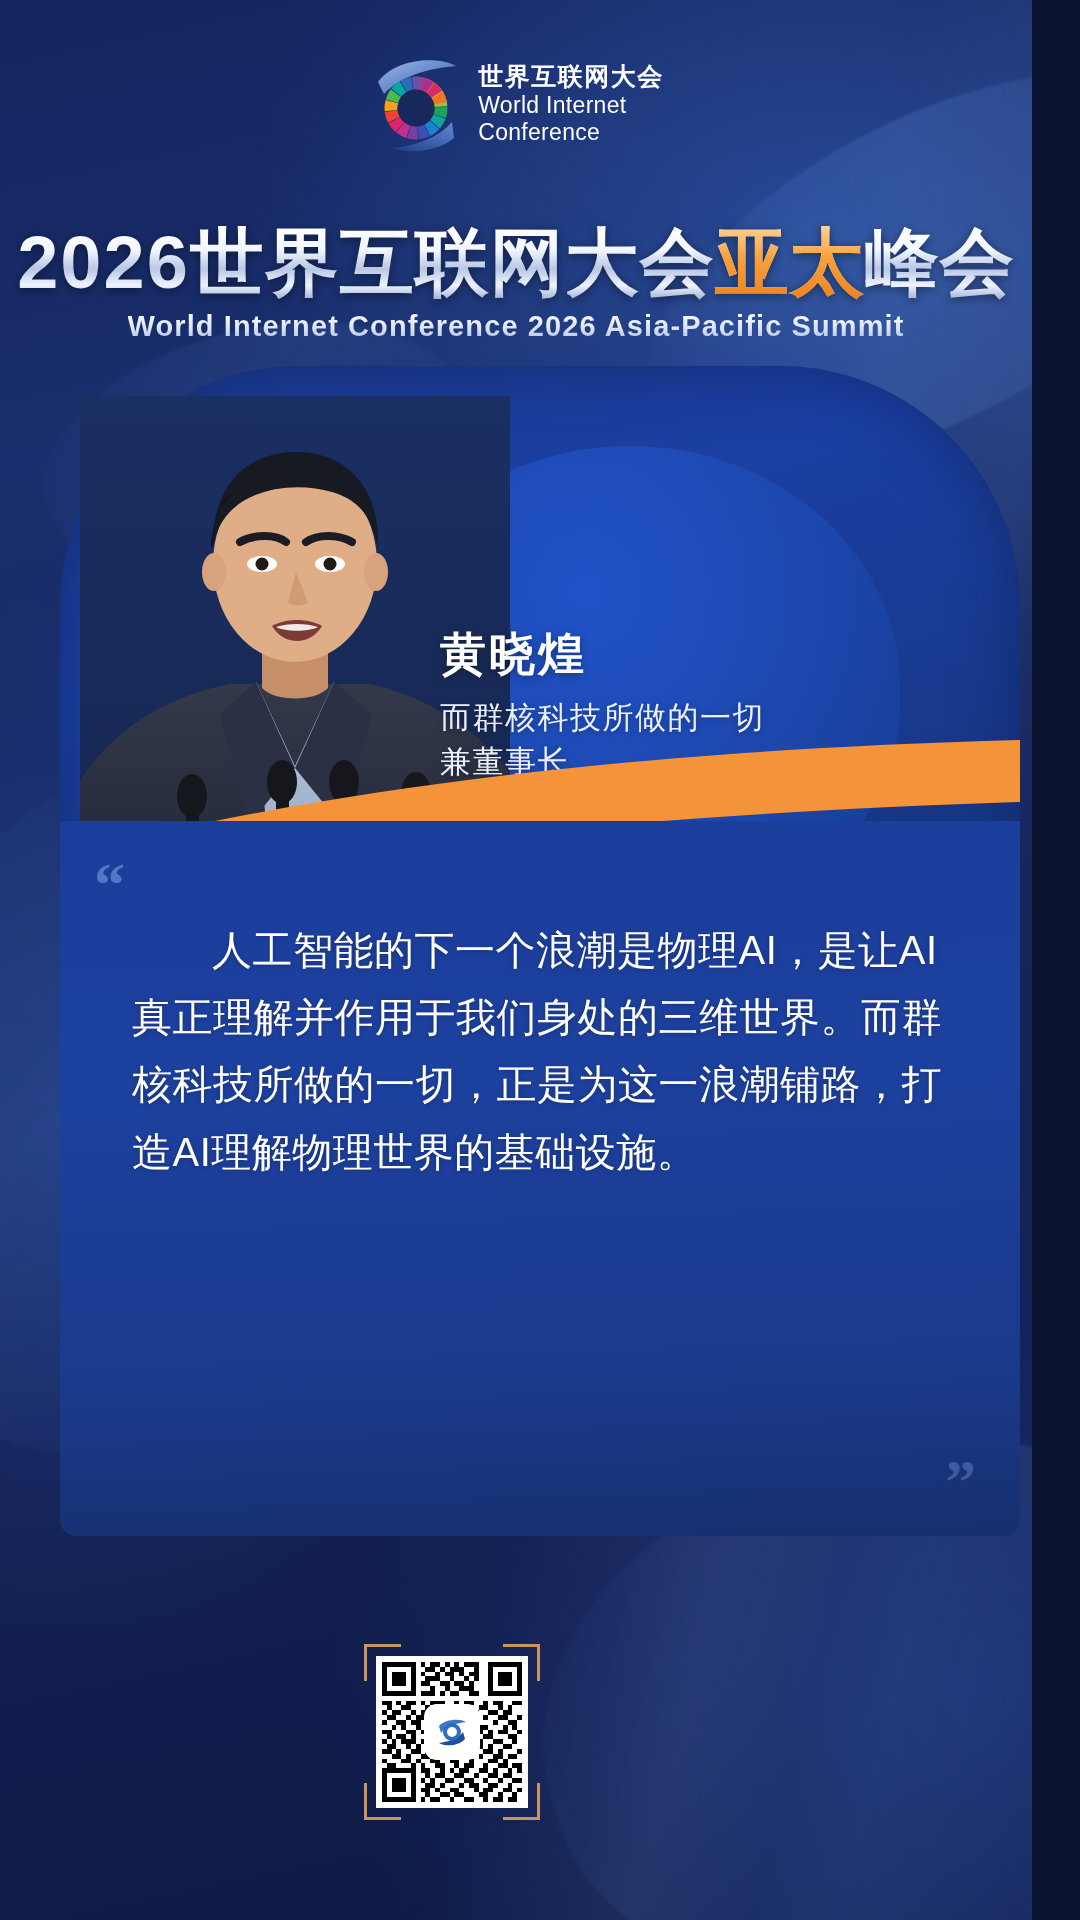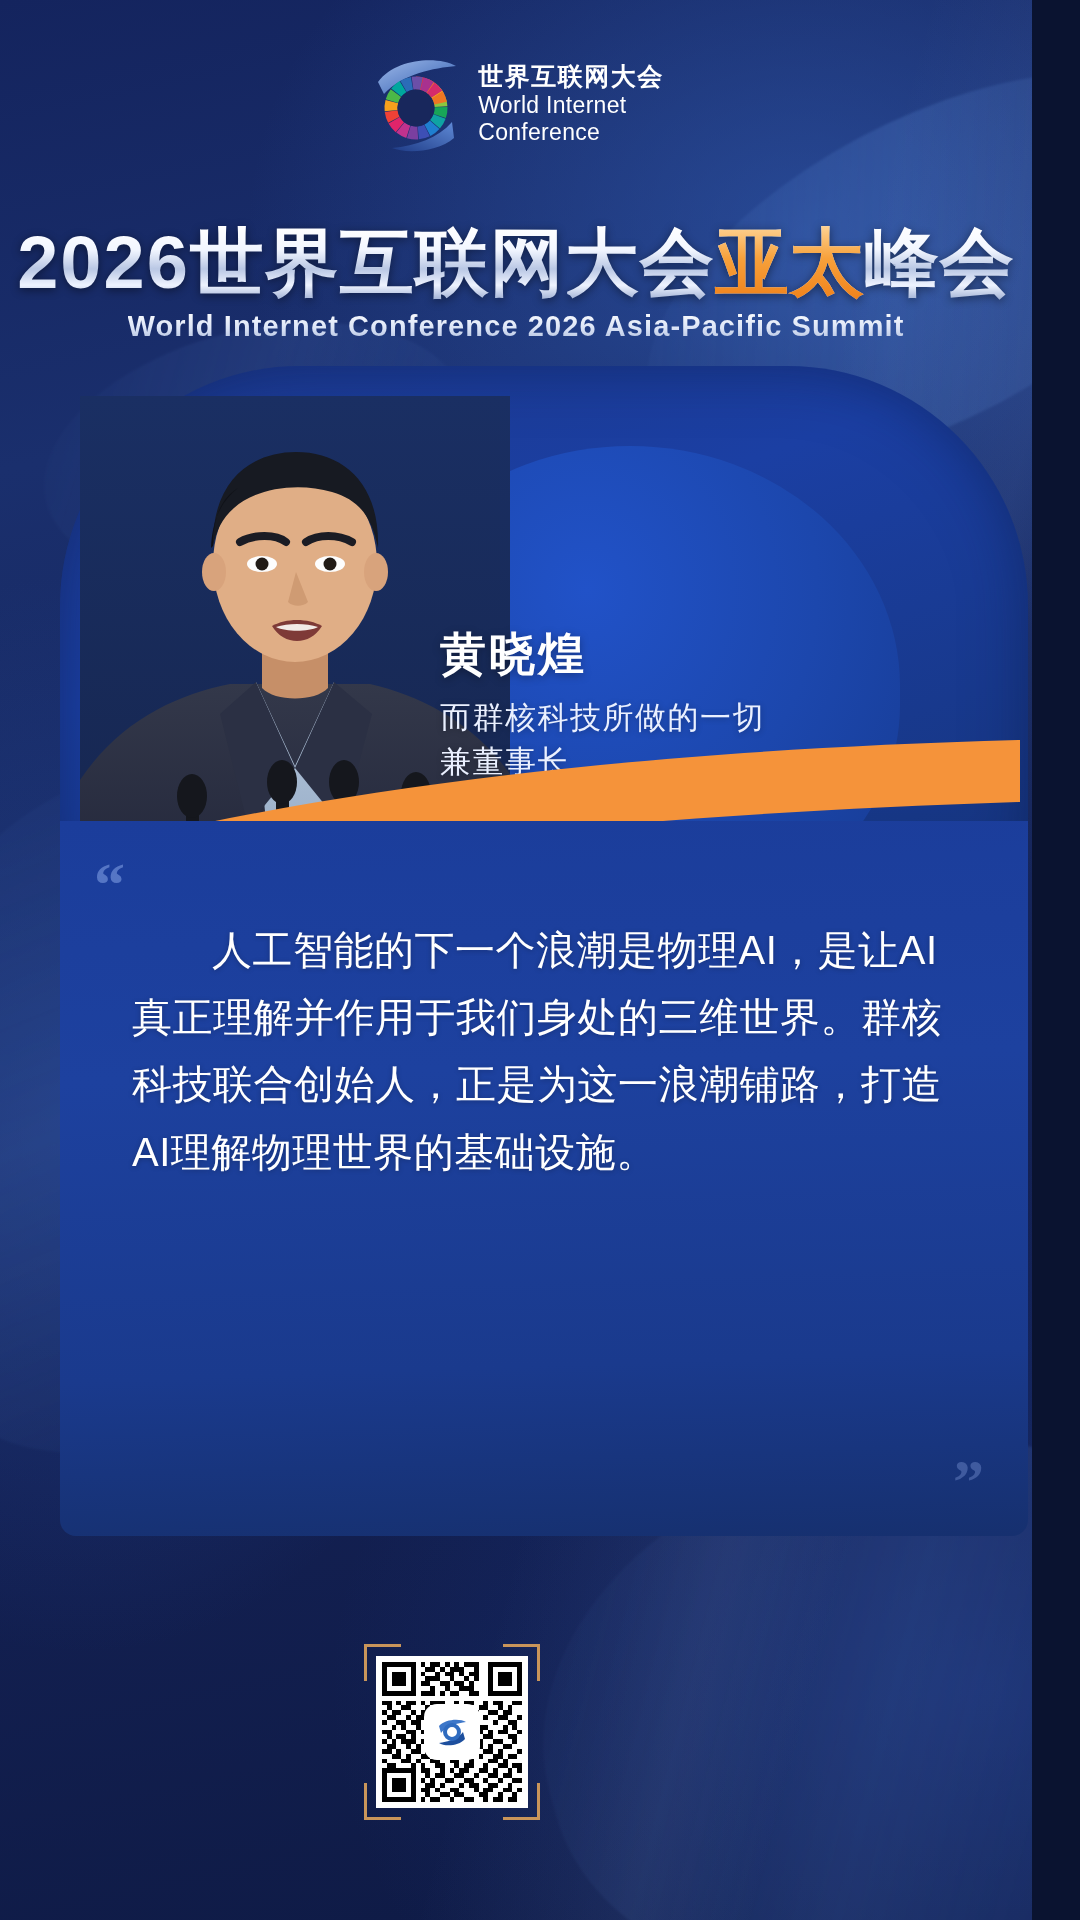--- a/index.html
+++ b/index.html
@@ -48,21 +48,21 @@
     -webkit-background-clip:text;background-clip:text;color:transparent;
   }
   .title-sub{
     margin-top:10px;font-size:29px;font-weight:700;letter-spacing:1.1px;
     background:linear-gradient(180deg,#ffffff 0%,#dbe4f7 55%,#a9b9da 100%);
     -webkit-background-clip:text;background-clip:text;color:transparent;
     display:inline-block;white-space:nowrap;
   }
 
   
-  .card{position:absolute;left:60px;top:366px;width:960px;height:1170px;padding-left:8px;}
+  .card{position:absolute;left:60px;top:366px;width:960px;height:1170px;}
   .card-arch{
     position:absolute;left:0;top:0;width:100%;height:510px;
     background:linear-gradient(160deg,#1c398f 0%,#1b3fa3 40%,#16357f 100%);
     border-radius:240px 240px 0 0;
     box-shadow:inset 0 0 60px rgba(10,25,70,.5);
   }
   .arch-bubble{
     position:absolute;left:300px;top:80px;width:540px;height:480px;border-radius:50% 50% 46% 46%;
     background:radial-gradient(ellipse at 42% 30%,#2152c8 0%,#1c47ad 52%,#163a91 100%);
   }
@@ -267,21 +267,21 @@
     </div>
 
     <div class="swoosh">
       <svg width="960" height="200" viewBox="0 0 960 200" preserveAspectRatio="none">
         <path d="M0 150 C230 92 520 46 960 34 L960 96 C520 110 230 150 0 196 Z" fill="#f5933a"></path>
       </svg>
     </div>
 
     <div class="quote-panel">
       <div class="quote-open">“</div>
-      <div class="quote-text">人工智能的下一个浪潮是物理AI，是让AI真正理解并作用于我们身处的三维世界。群核科技联合创始人，正是为这一浪潮铺路，打造AI理解物理世界的基础设施。</div>
+      <div class="quote-text">人工智能的下一个浪潮是物理AI，是让AI真正理解并作用于我们身处的三维世界。而群核科技所做的一切，正是为这一浪潮铺路，打造AI理解物理世界的基础设施。</div>
       <div class="quote-close">”</div>
     </div>
   </div>
 
   <div class="qr-wrap">
     <div class="corner c-tl"></div>
     <div class="corner c-tr"></div>
     <div class="corner c-bl"></div>
     <div class="corner c-br"></div>
     <div class="qr-box">

